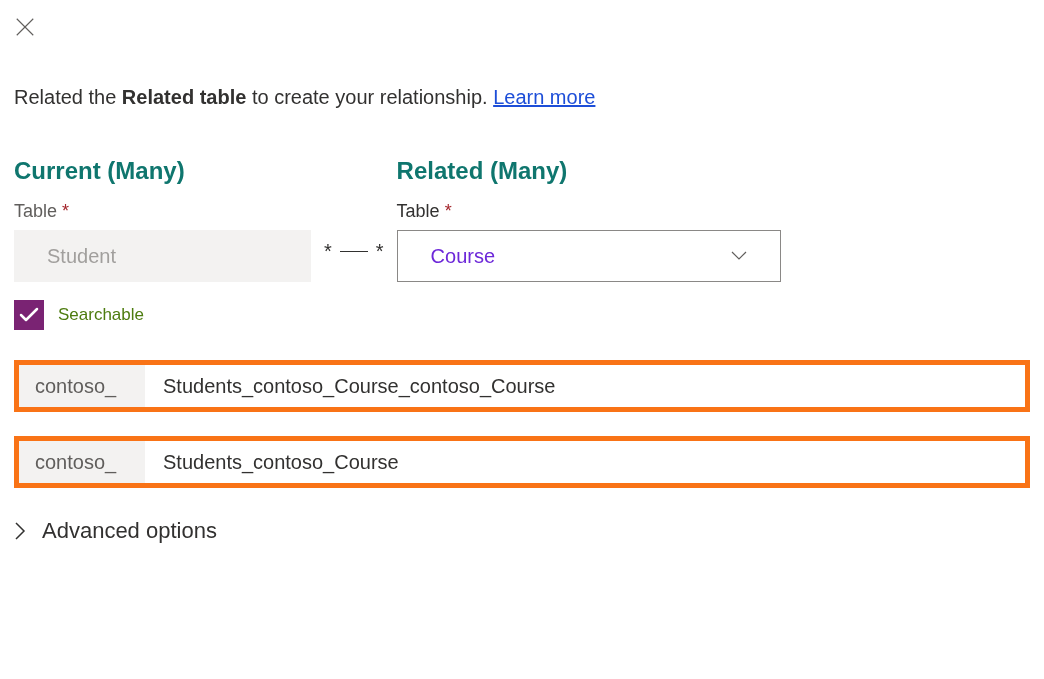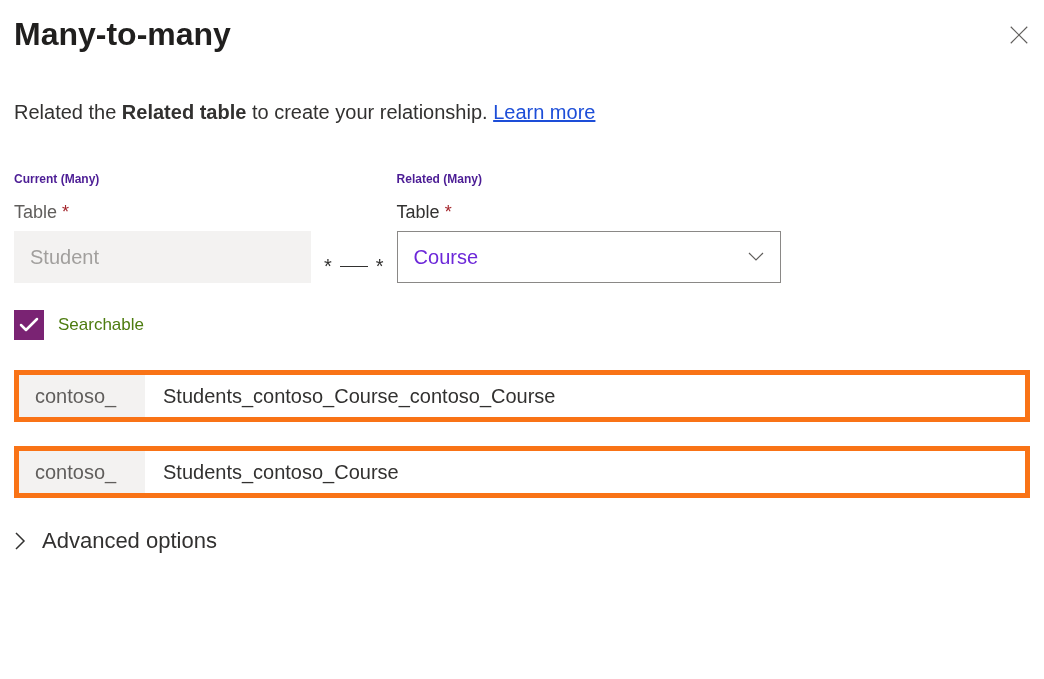--- a/index.html
+++ b/index.html
@@ -58,39 +58,39 @@
       display: flex;
       flex-direction: column;
     }
     .col-current {
       width: 297px;
     }
     .col-related {
       flex: 0 0 auto;
     }
     .section-label {
-      font-size: 12px;
+      font-size: 24px;
       font-weight: 700;
-      color: #4c1d95;
+      color: #0f766e;
       margin-bottom: 16px;
     }
     .field-label {
       font-size: 18px;
       color: #605e5c;
       margin-bottom: 8px;
     }
     .field-label-dark {
       color: #323130;
     }
     .required {
       color: #a4262c;
     }
     .table-input {
       height: 52px;
-      padding: 0 16px;
+      padding: 0 33px;
       font-size: 20px;
       border: none;
       display: flex;
       align-items: center;
     }
     .table-input-disabled {
       background: #f3f2f1;
       color: #a19f9d;
       width: 297px;
     }
@@ -193,21 +193,20 @@
     }
     .advanced-label {
       font-size: 22px;
       color: #323130;
     }
   </style>
 </head>
 <body>
 
 <div class="header-row">
-  <h1>Many-to-many</h1>
   <div class="close-icon">
     <svg viewBox="0 0 24 24" fill="none" stroke="currentColor" stroke-width="1.2">
       <line x1="3" y1="3" x2="21" y2="21"></line>
       <line x1="21" y1="3" x2="3" y2="21"></line>
     </svg>
   </div>
 </div>
 
 <p class="intro">
   <span>Related the </span><strong>Related table</strong><span> to create your relationship. </span><a class="learn-link">Learn more</a>

